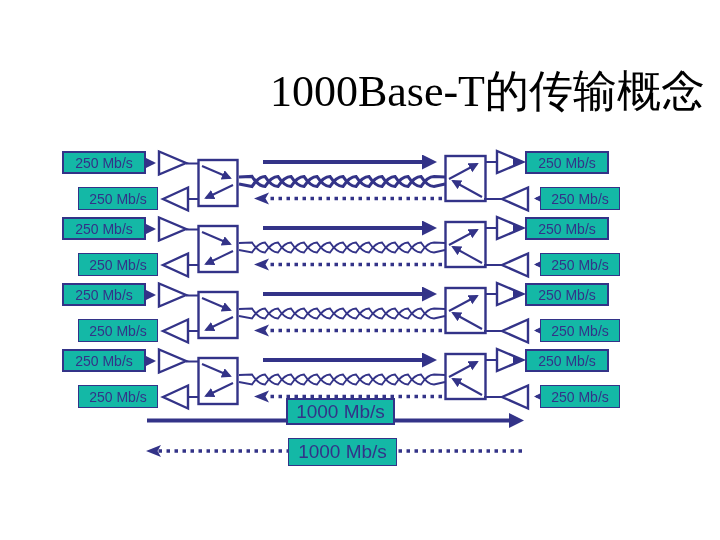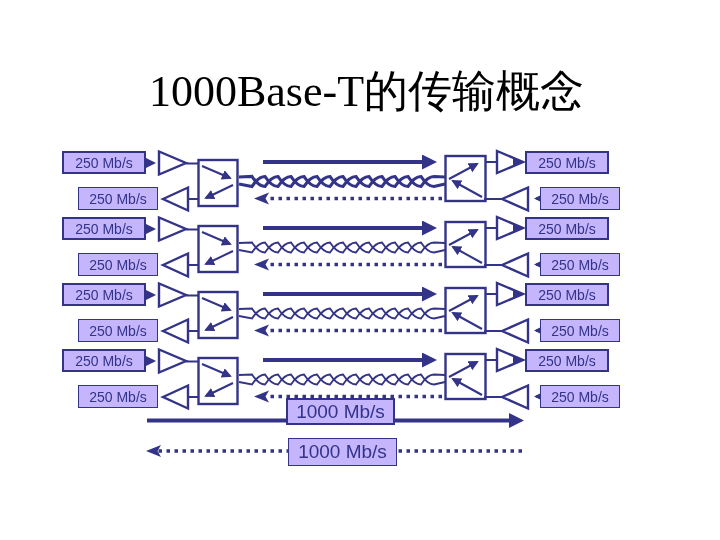--- a/index.html
+++ b/index.html
@@ -1,25 +1,25 @@
 <!DOCTYPE html>
 <html><head>
 <meta charset="utf-8">
 <style>
   html,body { margin:0; padding:0; background:#ffffff; }
   body { width:720px; height:540px; font-family:"Liberation Sans", sans-serif; }
   .slide { position:relative; width:720px; height:540px; background:#ffffff; overflow:hidden; }
   .title {
-    position:absolute; left:14px; top:62px; width:705px;
-    text-align:center; font-family:"Liberation Serif", serif;
+    position:absolute; left:0; top:62px; width:705px;
+    text-align:right; font-family:"Liberation Serif", serif;
     font-size:44px; color:#000000; white-space:nowrap;
   }
   svg.diagram { position:absolute; left:0; top:0; }
   .lbl {
-    position:absolute; box-sizing:border-box; background:#c4b5fd;
+    position:absolute; box-sizing:border-box; background:#14b8a6;
     display:flex; align-items:center; justify-content:center;
     color:#333388; font-size:14px; white-space:nowrap;
   }
   .b-thick { border:2.5px solid #333388; }
   .b-thin  { border:1.3px solid #333388; }
   .lbl-agg { font-size:19px;text-align:center; }
 </style>
 </head>
 <body>
 

